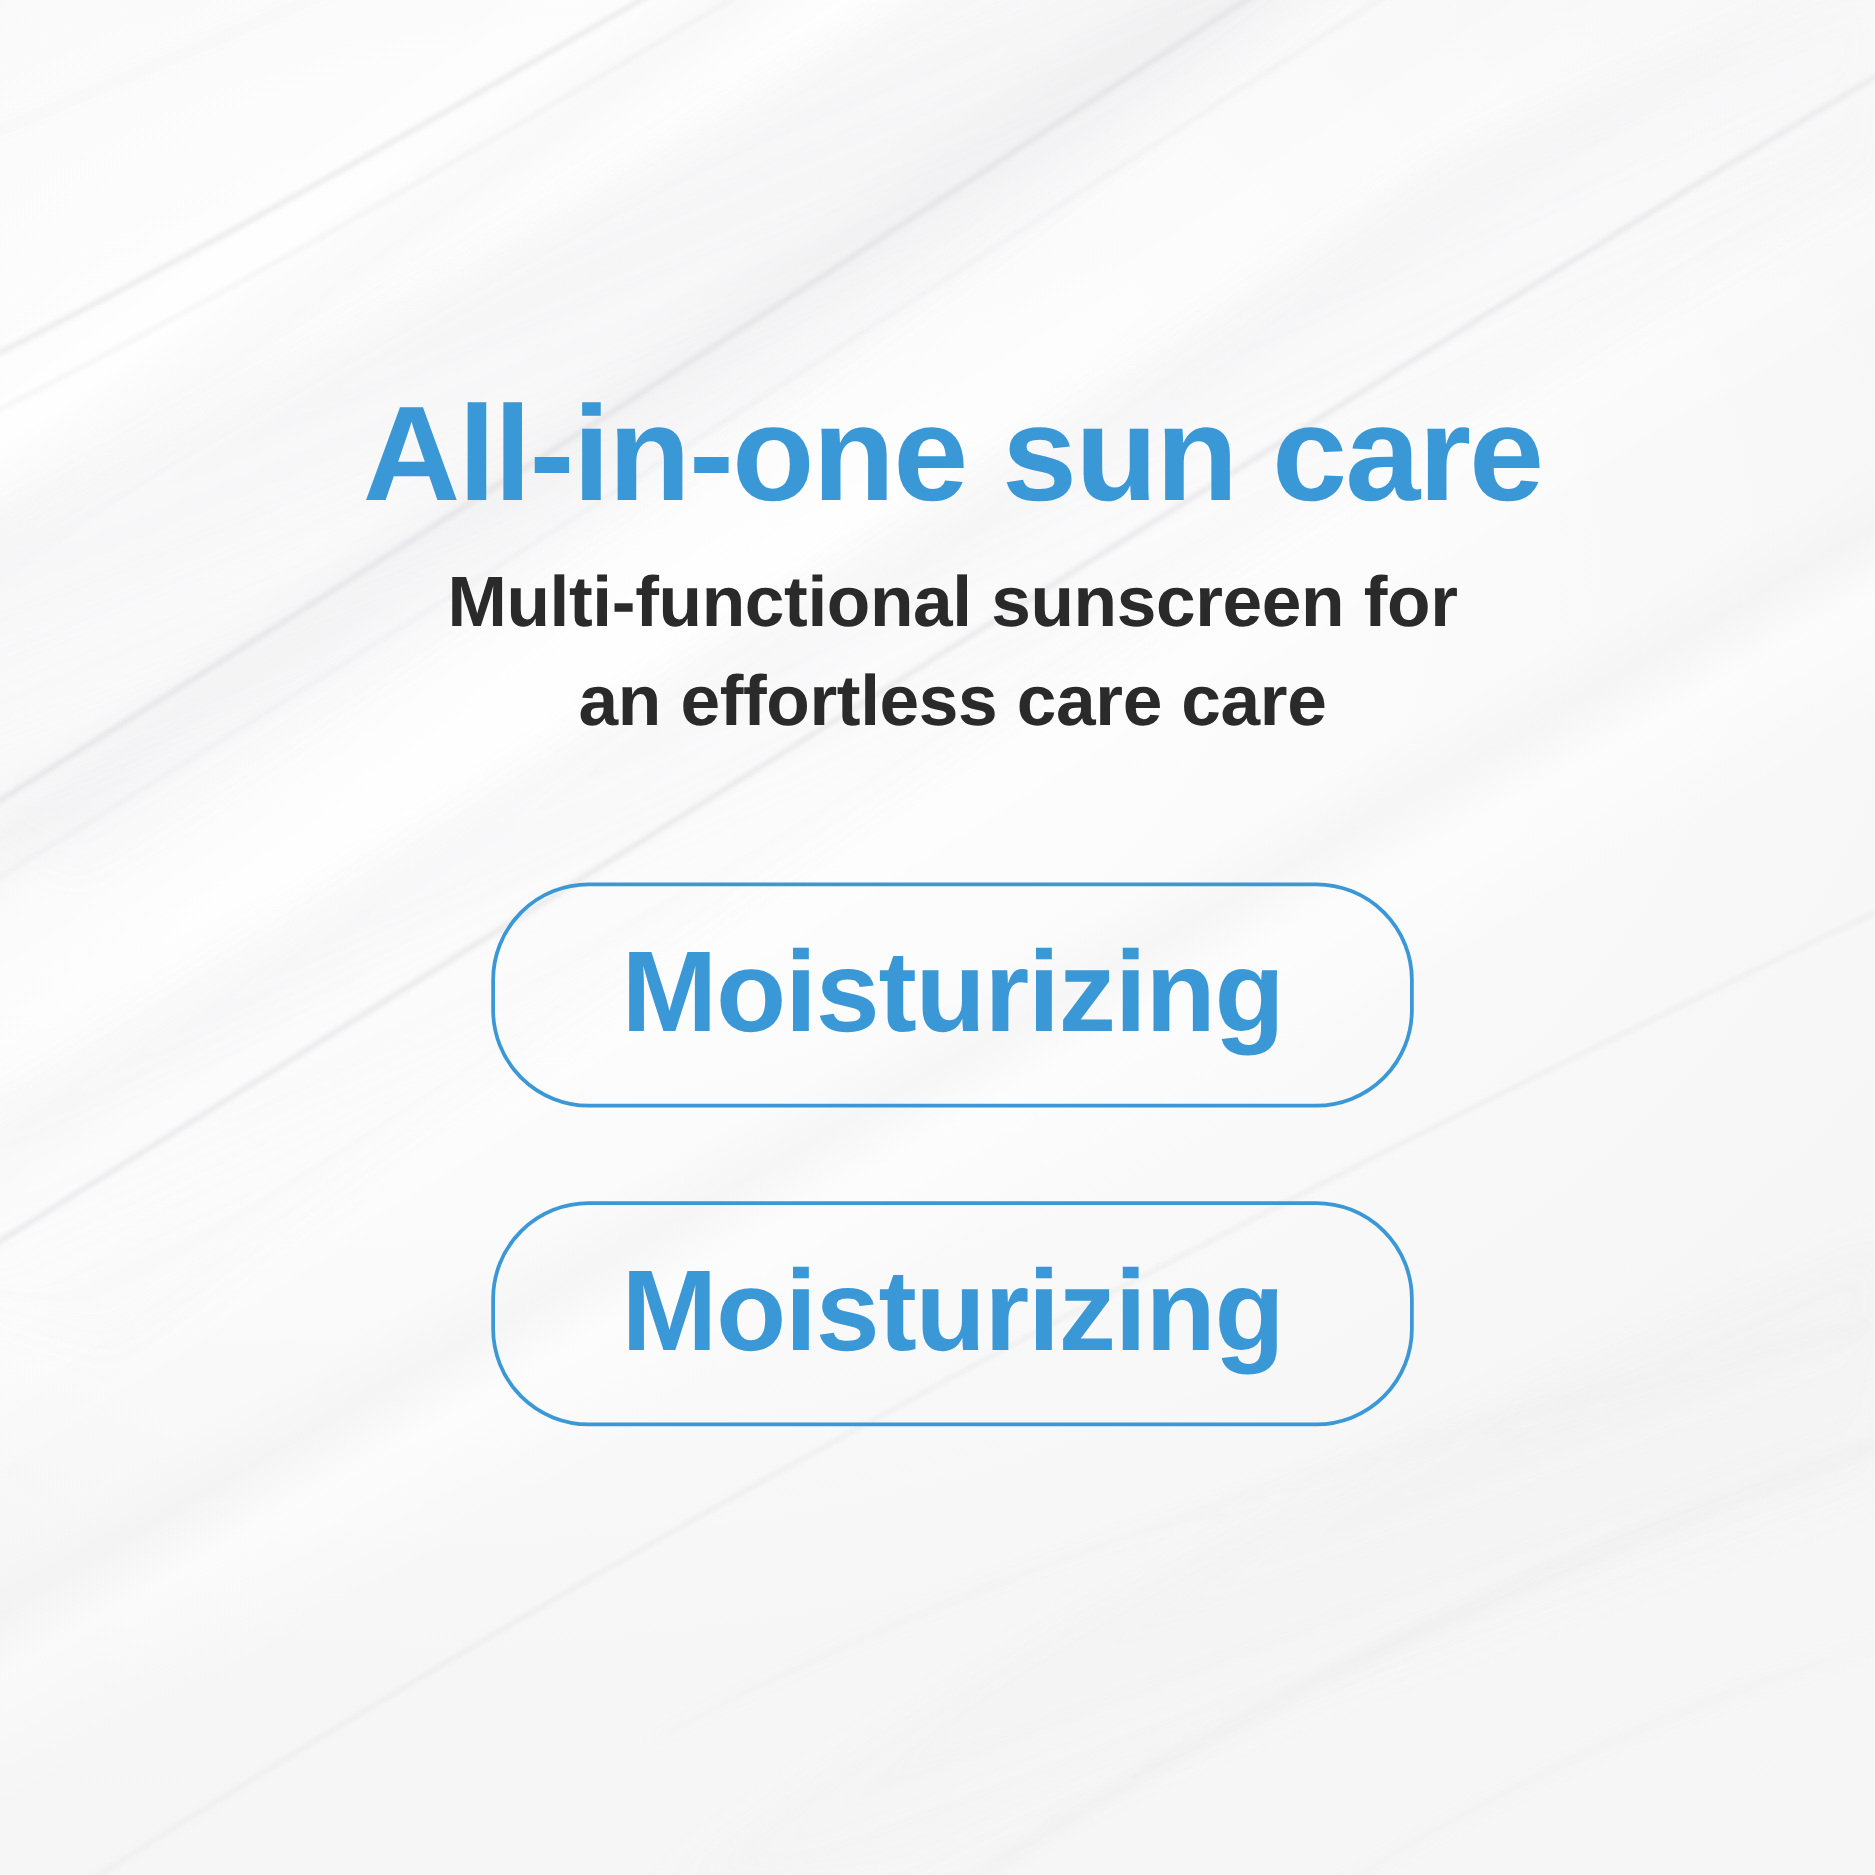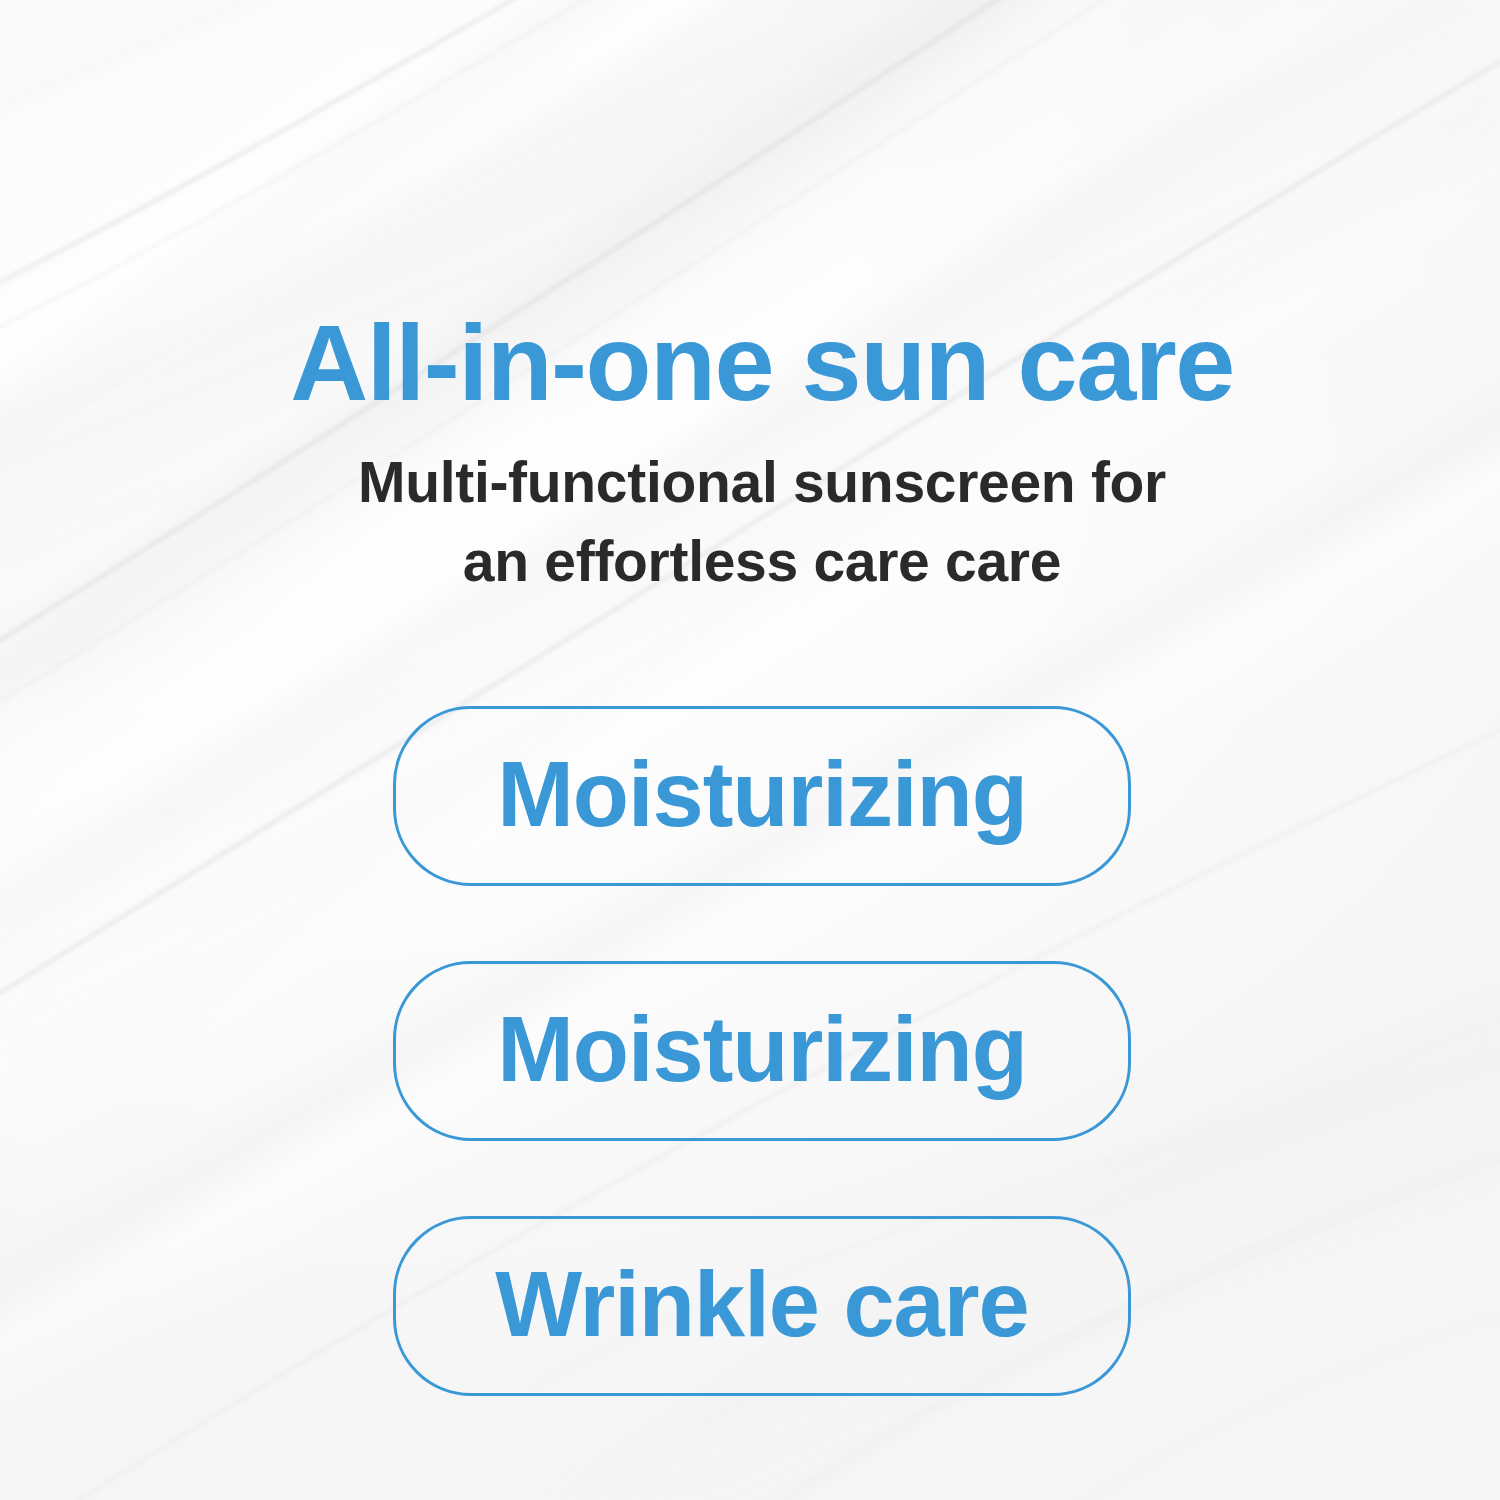--- a/index.html
+++ b/index.html
@@ -234,20 +234,17 @@
     <div class="pill-stack">
 
       <div class="pill">
         <span class="pill-label">Moisturizing</span>
       </div>
 
       <div class="pill">
         <span class="pill-label">Moisturizing</span>
       </div>
 
-      <div class="pill">
-        <span class="pill-label">Wrinkle care</span>
-      </div>
 
     </div>
 
   </div>
 </div>
 
 </body></html>

